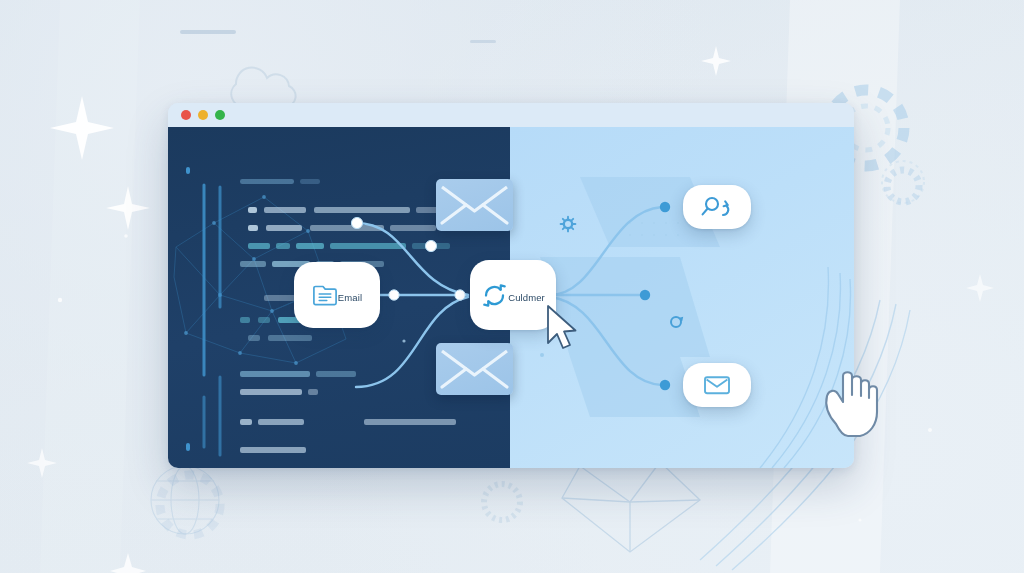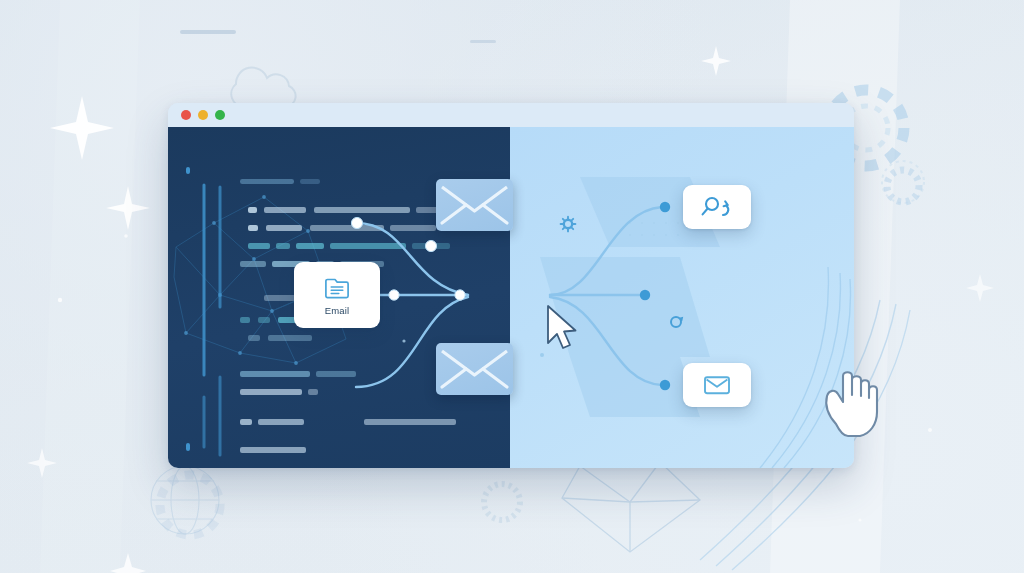--- a/index.html
+++ b/index.html
@@ -42,23 +42,23 @@
     background:linear-gradient(170deg,#1b3a5e 0%,#1f4068 55%,#1c3c62 100%);
   }
   .pane-light{
     position:absolute;left:342px;top:0;width:344px;height:341px;
     background:linear-gradient(150deg,#b6dbf8 0%,#bcdff9 40%,#c7e5fa 100%);
   }
   .pane-svg{position:absolute;left:0;top:0;}
 
   
   .node{
-    position:absolute;background:#ffffff;border-radius:9px;
+    position:absolute;background:#ffffff;border-radius:19px;
     box-shadow:0 6px 16px rgba(25,55,90,.20),0 1px 3px rgba(25,55,90,.12);
-    display:flex;flex-direction:column;align-items:center;justify-content:center;
+    display:flex;flex-direction:row;align-items:center;justify-content:center;
     box-sizing:border-box;
   }
   .node .lbl{
     font-size:9.5px;color:#2c4a66;margin-top:4px;letter-spacing:.1px;
     white-space:nowrap;
   }
   .node.icon-only{padding:0;}
 
   .env{
     position:absolute;border-radius:5px;
@@ -356,20 +356,29 @@
           <path d="M3.5 4.5 h7.5 l2.2 2.6 h9.3 a1.6 1.6 0 0 1 1.6 1.6 v12.3 a1.6 1.6 0 0 1 -1.6 1.6 h-19 a1.6 1.6 0 0 1 -1.6 -1.6 v-14.9 a1.6 1.6 0 0 1 1.6 -1.6z" fill="none" stroke="#49a5da" stroke-width="1.7" stroke-linejoin="round"></path>
           <g stroke="#49a5da" stroke-width="1.5" stroke-linecap="round">
             <path d="M7.2 12 h11.6"></path>
               <path d="M7.2 15.3 h11.6"></path>
               <path d="M7.2 18.6 h7.6"></path>
           </g>
         </svg>
         <span class="lbl">Email</span>
       </div>
 
+      <div class="node" style="left:302px;top:133px;width:86px;height:70px;z-index:5;">
+        <svg width="27" height="27" viewBox="0 0 27 27">
+          <path d="M22 13.5 a8.5 8.5 0 0 1 -14.6 5.9" fill="none" stroke="#2e9ad4" stroke-width="2.3" stroke-linecap="round"></path>
+          <path d="M5 13.5 a8.5 8.5 0 0 1 14.6 -5.9" fill="none" stroke="#2e9ad4" stroke-width="2.3" stroke-linecap="round"></path>
+          <path d="M19.6 7.6 l.2 -4.2 3.9 .9" fill="none" stroke="#2e9ad4" stroke-width="2.3" stroke-linecap="round" stroke-linejoin="round"></path>
+          <path d="M7.4 19.4 l-.2 4.2 -3.9 -.9" fill="none" stroke="#2e9ad4" stroke-width="2.3" stroke-linecap="round" stroke-linejoin="round"></path>
+        </svg>
+        <span class="lbl">Culdmer</span>
+      </div>
 
       <div class="node icon-only" style="left:515px;top:58px;width:68px;height:44px;z-index:5;">
         <svg width="34" height="26" viewBox="0 0 34 26">
           <circle cx="12" cy="10" r="6" fill="none" stroke="#3d9bd6" stroke-width="2.1"></circle>
           <path d="M7.4 14.8 L2.6 20.4" fill="none" stroke="#3d9bd6" stroke-width="2.1" stroke-linecap="round"></path>
           <path d="M23 21 a5.2 5.2 0 0 0 3.6 -9 l-.4 -.4" fill="none" stroke="#3d9bd6" stroke-width="2.1" stroke-linecap="round"></path>
           <path d="M25.2 7.4 l2.6 3.6 -4.2 1.2" fill="none" stroke="#3d9bd6" stroke-width="2.1" stroke-linecap="round" stroke-linejoin="round"></path>
         </svg>
       </div>
 

